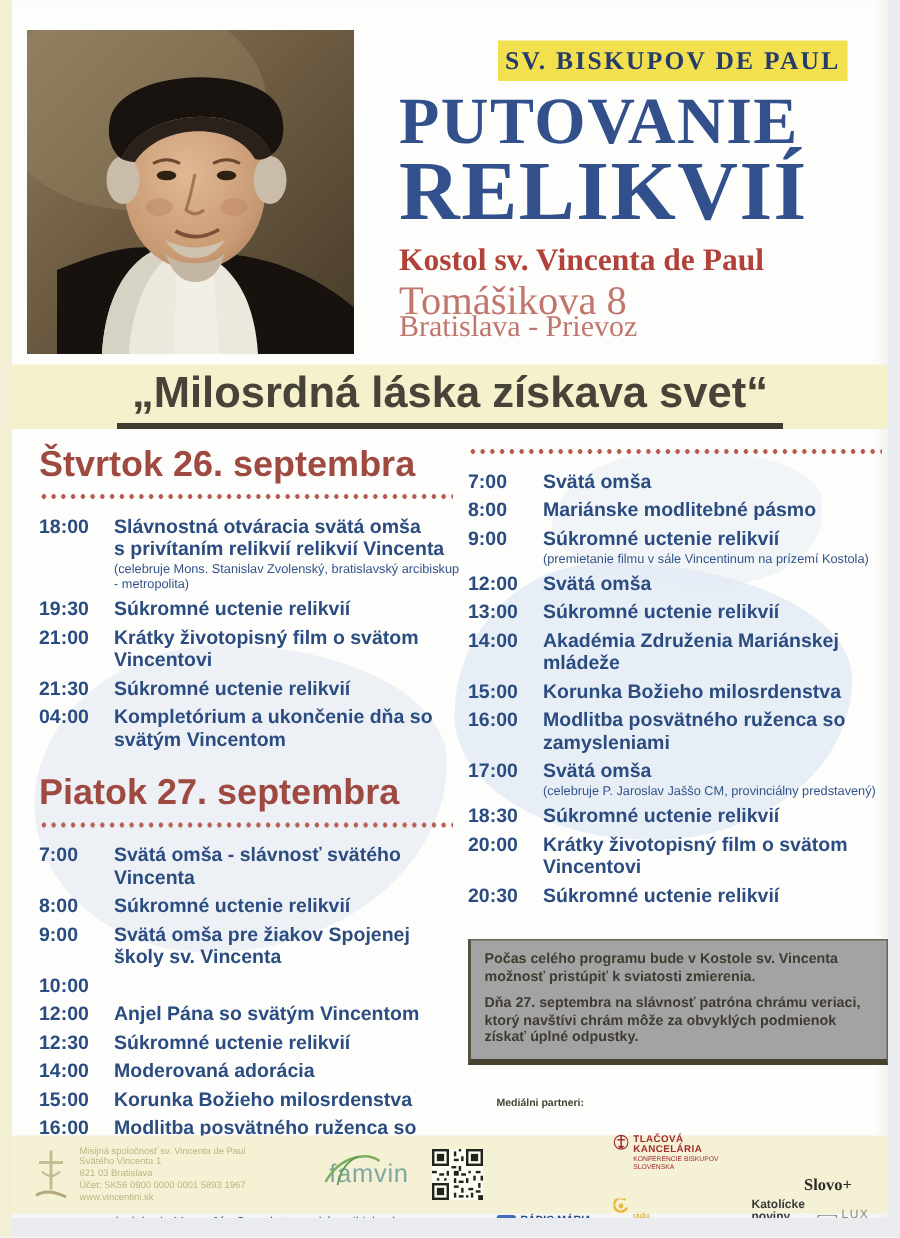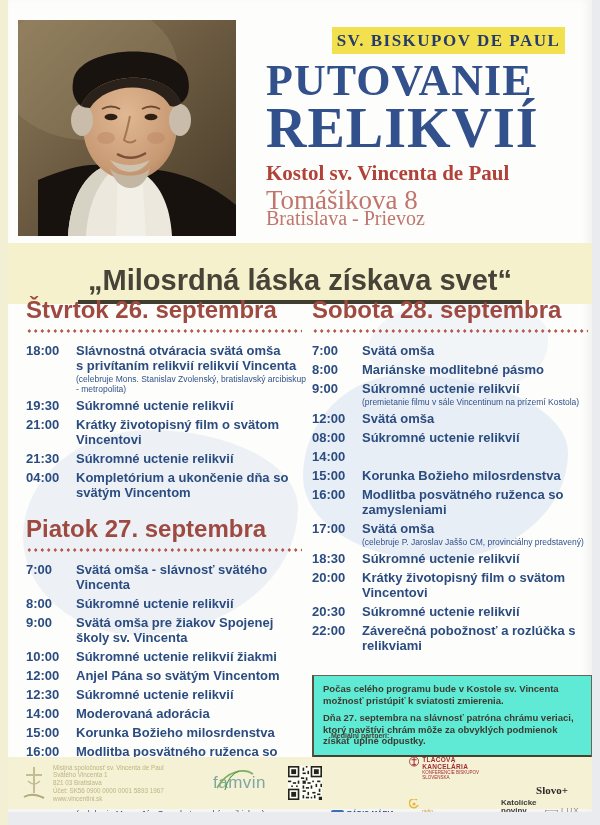--- a/index.html
+++ b/index.html
@@ -31,52 +31,52 @@
             font-family:"Liberation Serif",serif; font-weight:bold; font-size:44px; letter-spacing:1px; }
   .title2 { position:absolute; left:258px; top:96px;  z-index:1; color:#32508b;
             font-family:"Liberation Serif",serif; font-weight:bold; font-size:56px; letter-spacing:1px; }
   .venue  { position:absolute; left:258px; top:161px; z-index:1; color:#b0423a;
             font-family:"Liberation Serif",serif; font-weight:bold; font-size:21px; }
   .addr1  { position:absolute; left:258px; top:185px; z-index:1; color:#c0766d;
             font-family:"Liberation Serif",serif; font-size:27px; }
   .addr2  { position:absolute; left:258px; top:207px; z-index:1; color:#c0766d;
             font-family:"Liberation Serif",serif; font-size:20px; }
 
-  .motto-band { position:absolute; left:0; top:243px; width:584px; height:61px; z-index:1;
+  .motto-band { position:absolute; left:0; top:243px; width:584px; height:43px; z-index:1;
                 background:#f5f1cc; display:flex; align-items:flex-end; justify-content:center; }
   .motto { font-size:29px; font-weight:bold; color:#474338; line-height:40px;
            border-bottom:4px solid #3f3c30; padding:0 10px; white-space:nowrap; }
 
   .col { position:absolute; top:297px; z-index:1; }
   .col-left  { left:18px;  width:282px; }
   .col-right { left:304px; width:282px; }
 
   .day  { font-size:24px; font-weight:bold; color:#9e4a41; line-height:26px; margin-bottom:4px; }
   .dots { height:6px; margin-bottom:10px; margin-right:6px;
           background-image:radial-gradient(circle, #b85a4f 1.5px, transparent 1.7px);
           background-size:6.5px 6px; background-position:0 1px; background-repeat:repeat-x; }
   .day-section { margin-bottom:16px; }
 
   .ev { display:flex; margin-bottom:4px; }
   .ev .time { flex:0 0 50px; font-size:13px; font-weight:bold; color:#2b4c80; line-height:15px; }
   .ev .etext { flex:1; font-size:13px; font-weight:bold; color:#2b4c80; line-height:15px; }
   .ev .etext .main { white-space:pre-line; }
   .ev .note { display:block; font-size:8.5px; font-weight:normal; color:#32528a; line-height:10px; margin-top:1px; }
 
-  .notice { margin-top:22px; margin-right:2px; background:#5eead4; padding:7px 9px 8px 9px;
+  .notice { margin-top:22px; margin-right:2px; background:#a3a3a3; padding:7px 9px 8px 9px;
             border-top:1px solid #6b6455; border-right:1px solid #6b6455;
             border-left:2px solid #57513f; border-bottom:4px solid #47422f; }
   .notice p { font-size:9.5px; font-weight:bold; color:#3f3b31; line-height:11.5px; margin-bottom:6px; }
   .notice p:last-child { margin-bottom:0; }
 
   .footer { position:absolute; left:0; top:757px; width:584px; height:52px; z-index:2;
             background:#f5f1d4; display:flex; align-items:center; padding:5px 10px 5px 14px; gap:9px; }
   .org { display:flex; align-items:center; gap:7px; width:182px; flex:0 0 auto; }
   .org-lines div { font-size:6.3px; line-height:7.7px; color:#bdb583; white-space:nowrap; }
-  .famvin { flex:0 0 auto; width:66px; position:relative; text-align:left; }
+  .famvin { flex:0 0 auto; width:66px; position:relative; text-align:center; }
   .famvin .fv-text { font-size:17px; color:#81a7a3; letter-spacing:.5px; }
   .famvin svg { position:absolute; left:2px; top:-7px; width:40px; height:26px; }
   .qr { flex:0 0 auto; }
   .partners { flex:1; }
   .partners-label { font-size:7px; font-weight:bold; color:#474334; margin-bottom:2px; }
   .partner-grid { display:grid; grid-template-columns:78px 92px 1fr; row-gap:3px; align-items:center; }
   .plogo { display:flex; gap:3px; }
   .rm-text { font-size:7px; font-weight:bold; color:#27498e; }
   .tk-lines div:first-child { font-size:6.5px; font-weight:bold; color:#a12c33; letter-spacing:.3px; }
   .tk-lines div:last-child  { font-size:4.5px; color:#a12c33; }
@@ -190,21 +190,20 @@
           <div class="ev">
           <span class="time">8:00</span>
           <span class="etext"><span class="main">Súkromné uctenie relikvií</span></span>
         </div>
           <div class="ev">
           <span class="time">9:00</span>
           <span class="etext"><span class="main">Svätá omša pre žiakov Spojenej školy sv. Vincenta</span></span>
         </div>
           <div class="ev">
           <span class="time">10:00</span>
-          <span class="etext"><span class="main">Súkromné uctenie relikvií žiakmi</span></span>
         </div>
           <div class="ev">
           <span class="time">12:00</span>
           <span class="etext"><span class="main">Anjel Pána so svätým Vincentom</span></span>
         </div>
           <div class="ev">
           <span class="time">12:30</span>
           <span class="etext"><span class="main">Súkromné uctenie relikvií</span></span>
         </div>
           <div class="ev">
@@ -222,46 +221,46 @@
           <div class="ev">
           <span class="time">17:00</span>
           <span class="etext"><span class="main">Svätá omša - slávnosť svätého Vincenta</span><span class="note">(celebruje Mons. Ján Orosch, trnavský arcibiskup)</span></span>
         </div>
         </div>
     </section>
   </div>
 
   <div class="col col-right">
     <section class="day-section">
-      <h2 class="day">Sobota 28. septembra</h2>
       <div class="dots"></div>
       <div class="events">
 
       <div class="ev">
           <span class="time">7:00</span>
           <span class="etext"><span class="main">Svätá omša</span></span>
         </div>
           <div class="ev">
           <span class="time">8:00</span>
           <span class="etext"><span class="main">Mariánske modlitebné pásmo</span></span>
         </div>
           <div class="ev">
           <span class="time">9:00</span>
           <span class="etext"><span class="main">Súkromné uctenie relikvií</span><span class="note">(premietanie filmu v sále Vincentinum na prízemí Kostola)</span></span>
         </div>
           <div class="ev">
           <span class="time">12:00</span>
           <span class="etext"><span class="main">Svätá omša</span></span>
         </div>
           <div class="ev">
-          <span class="time">08:00</span>
+          <span class="time">13:00</span>
           <span class="etext"><span class="main">Súkromné uctenie relikvií</span></span>
         </div>
           <div class="ev">
           <span class="time">14:00</span>
+          <span class="etext"><span class="main">Akadémia Združenia Mariánskej mládeže</span></span>
         </div>
           <div class="ev">
           <span class="time">15:00</span>
           <span class="etext"><span class="main">Korunka Božieho milosrdenstva</span></span>
         </div>
           <div class="ev">
           <span class="time">16:00</span>
           <span class="etext"><span class="main">Modlitba posvätného ruženca so zamysleniami</span></span>
         </div>
           <div class="ev">
@@ -272,24 +271,20 @@
           <span class="time">18:30</span>
           <span class="etext"><span class="main">Súkromné uctenie relikvií</span></span>
         </div>
           <div class="ev">
           <span class="time">20:00</span>
           <span class="etext"><span class="main">Krátky životopisný film o svätom Vincentovi</span></span>
         </div>
           <div class="ev">
           <span class="time">20:30</span>
           <span class="etext"><span class="main">Súkromné uctenie relikvií</span></span>
-        </div>
-          <div class="ev">
-          <span class="time">22:00</span>
-          <span class="etext"><span class="main">Záverečná pobožnosť a rozlúčka s relikviami</span></span>
         </div>
         </div>
     </section>
     <aside class="notice">
       <p>Počas celého programu bude v Kostole sv. Vincenta možnosť pristúpiť k sviatosti zmierenia.</p>
       <p>Dňa 27. septembra na slávnosť patróna chrámu veriaci, ktorý navštívi chrám môže za obvyklých podmienok získať úplné odpustky.</p>
     </aside>
   </div>
 
   <footer class="footer">

